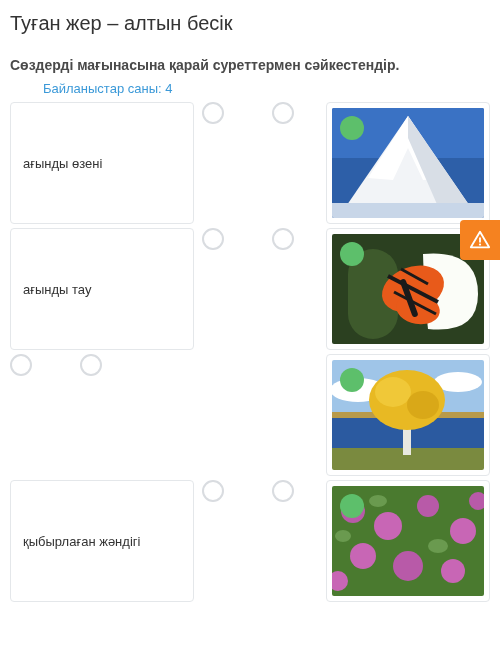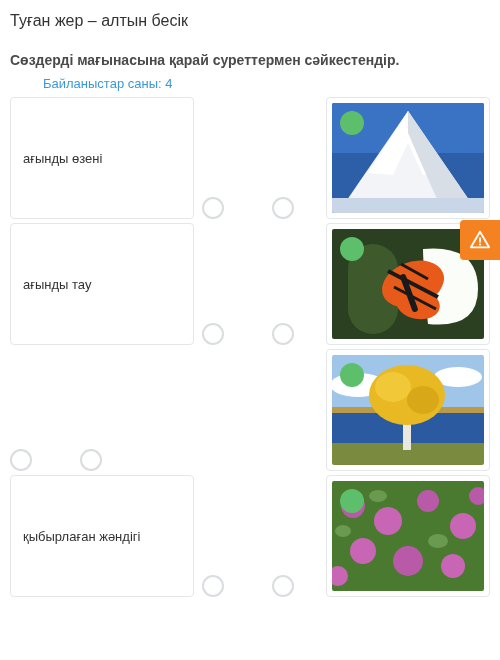--- a/index.html
+++ b/index.html
@@ -6,41 +6,41 @@
     body {
       font-family: -apple-system, BlinkMacSystemFont, 'Segoe UI', Arial, sans-serif;
       background: #fff;
       width: 500px;
       height: 660px;
       overflow: hidden;
       position: relative;
     }
     .container { padding: 12px 10px 10px 10px; }
     .title {
-      font-size: 16px;
+      font-size: 20px;
       font-weight: 400;
       color: #333;
       margin-bottom: 22px;
     }
     .instruction {
       font-size: 14px;
       font-weight: 600;
       color: #4a4a4a;
       margin-bottom: 8px;
     }
     .count {
       font-size: 13px;
       color: #3b99d8;
       margin-bottom: 6px;
       margin-left: 33px;
     }
     .rows { display: flex; flex-direction: column; gap: 4px; }
     .row {
       display: flex;
-      align-items: flex-end;
+      align-items: flex-start;
       gap: 8px;
       height: 122px;
     }
     .term-card {
       width: 184px;
       height: 100%;
       border: 1px solid #e4e7ea;
       border-radius: 4px;
       display: flex;
       align-items: center;

